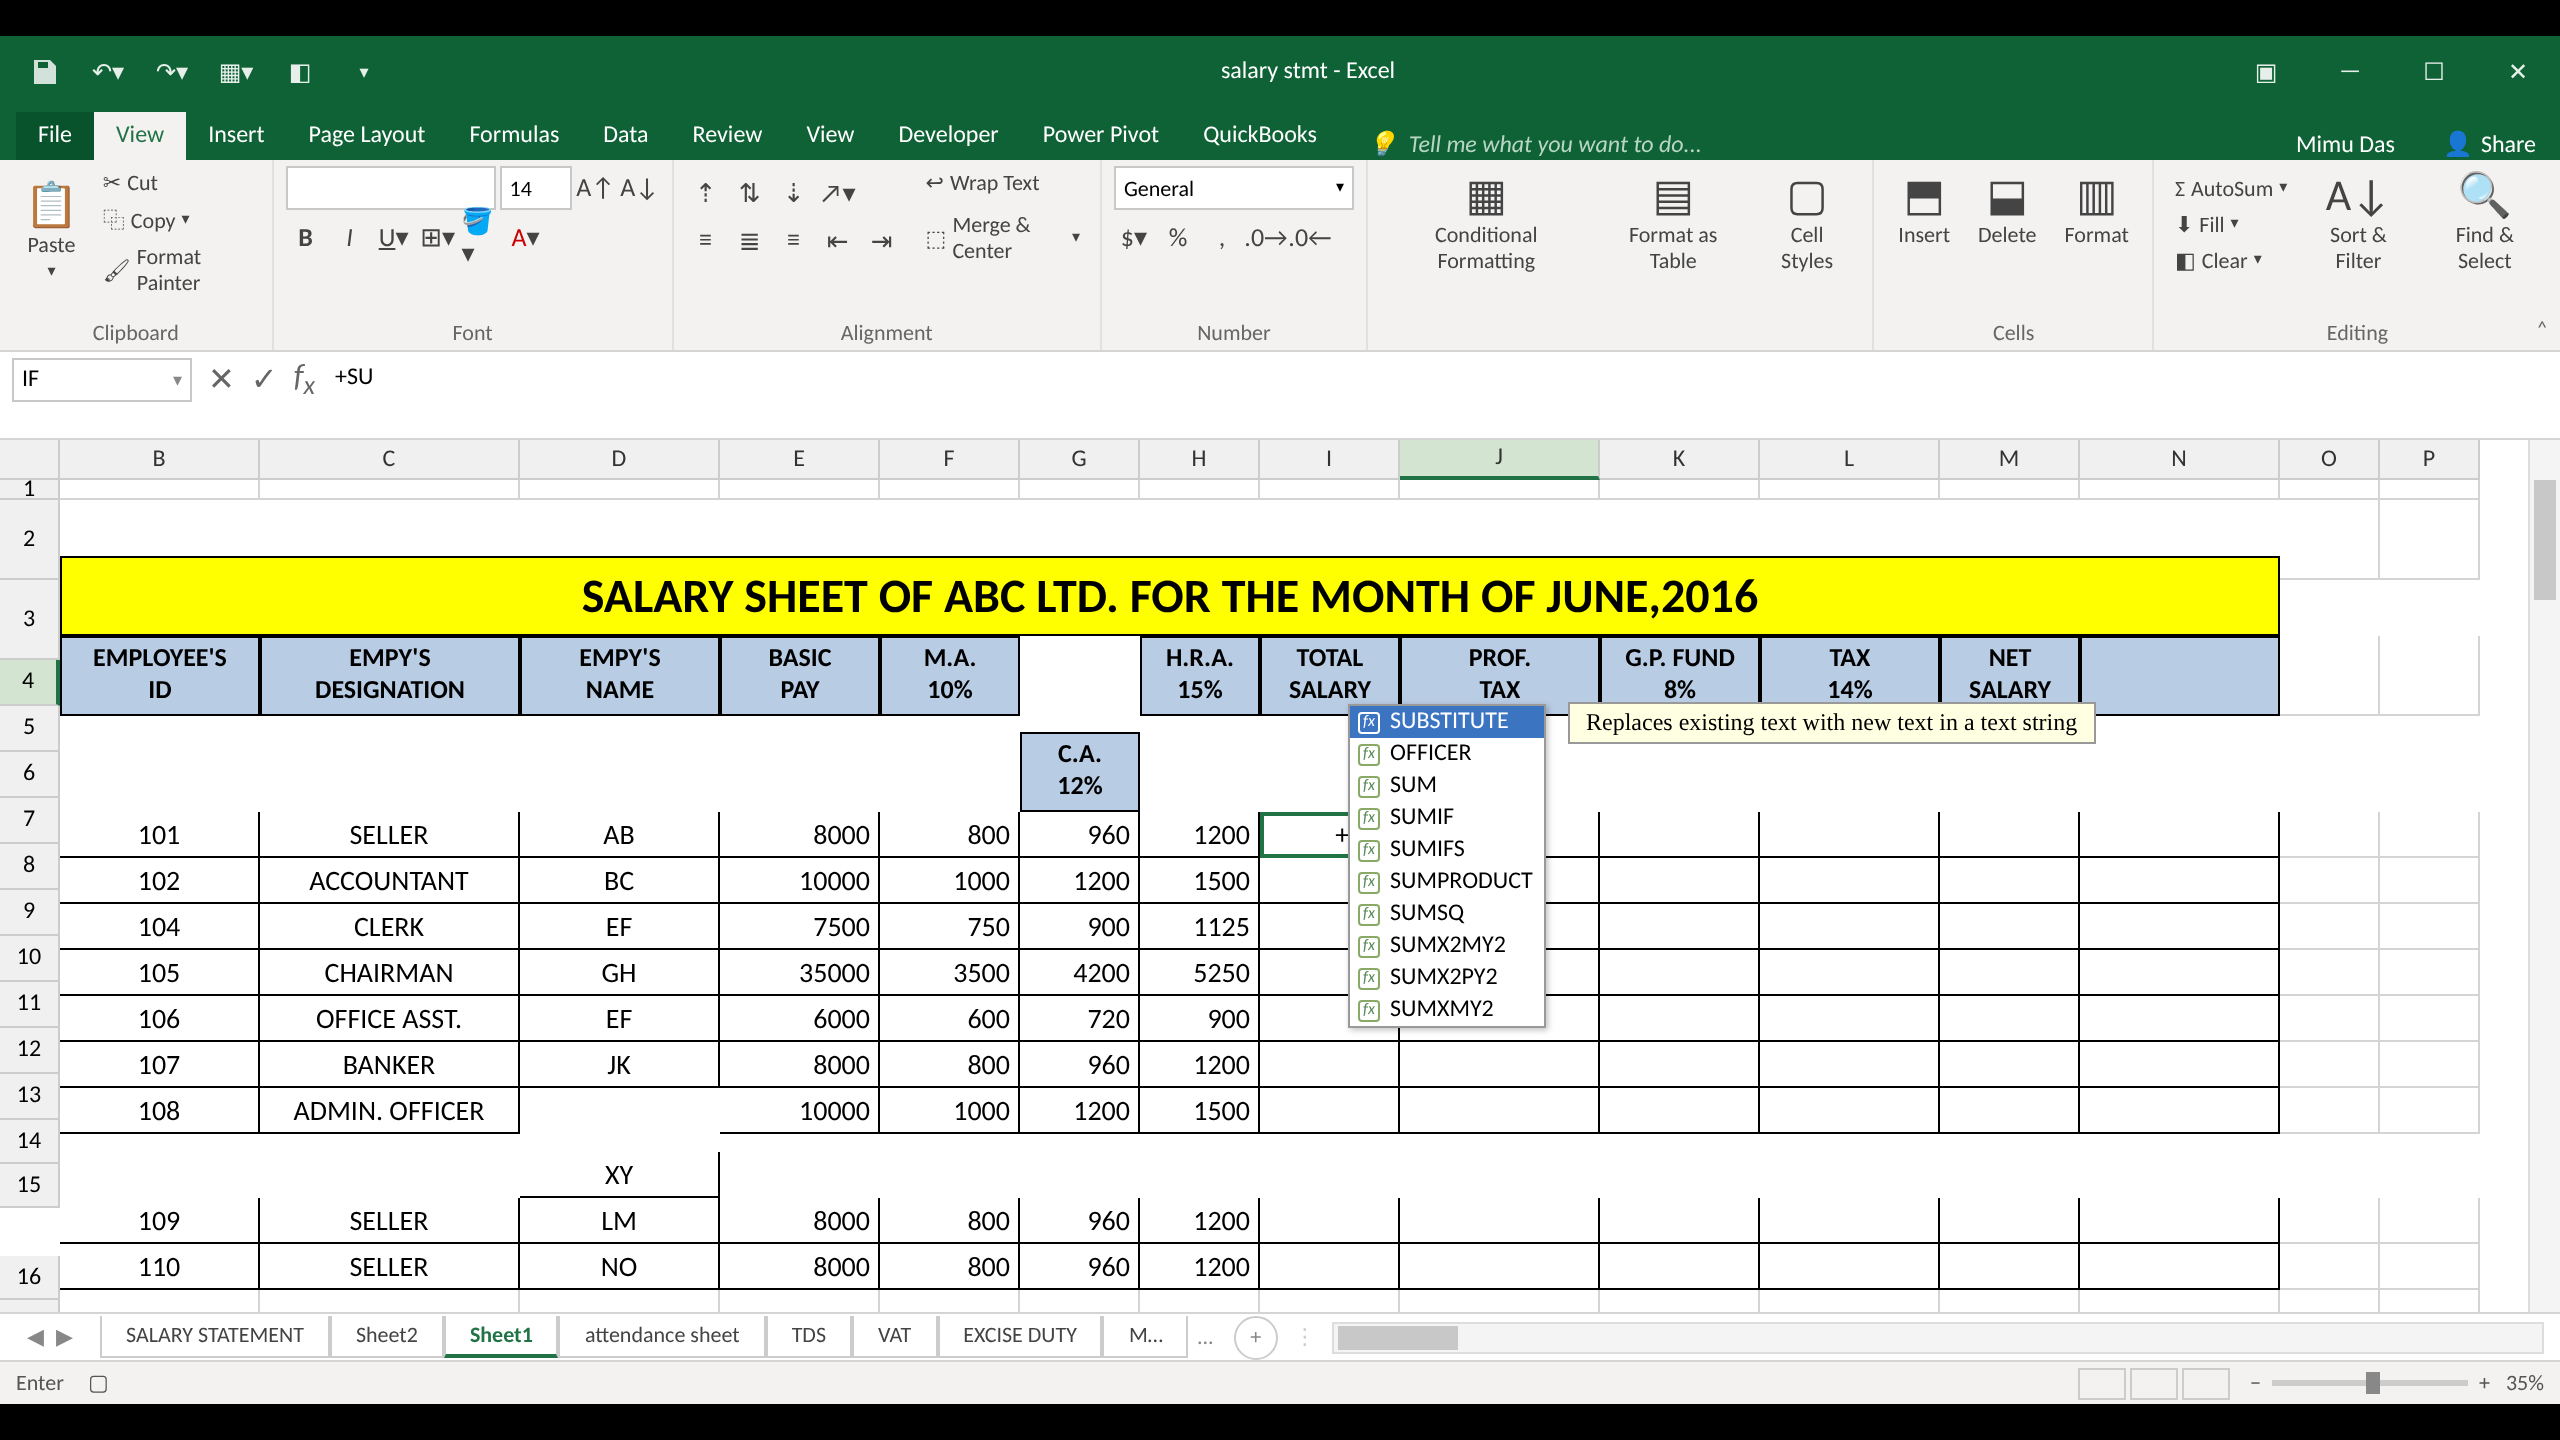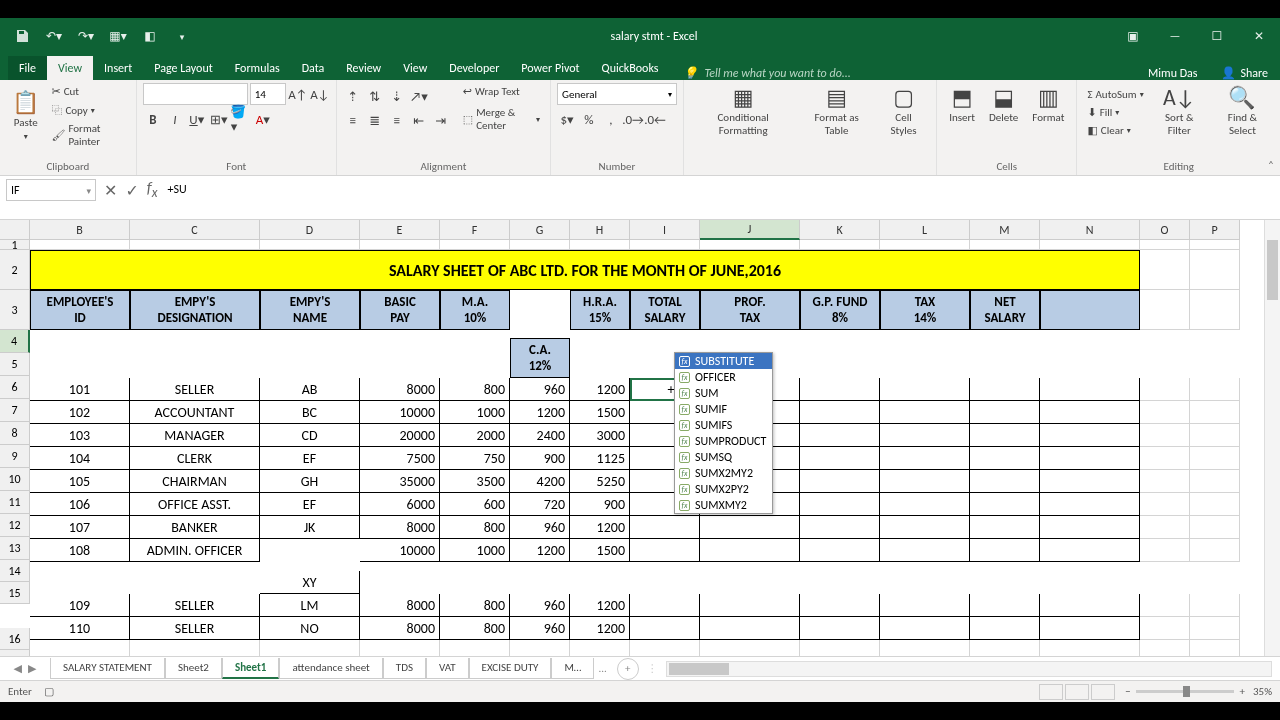--- a/index.html
+++ b/index.html
@@ -52,21 +52,21 @@
 .colhead.active { background:#d3e5d0; border-bottom:2px solid #217346; }
 .rowheads { display:flex; flex-direction:column; width:30px; }
 .rowhead { border-right:1px solid #ccc; border-bottom:1px solid #ccc; background:#f0f0f0; text-align:center; font-size:12px; display:flex; align-items:center; justify-content:center; }
 .rowhead.active { background:#d3e5d0; border-right:2px solid #217346; }
 .cells { position:relative; flex:1; }
 .row { display:flex; }
 .cell { border-right:1px solid #d4d4d4; border-bottom:1px solid #d4d4d4; height:22px; font-size:14px; font-family:Calibri; display:flex; align-items:center; padding:0 4px; }
 .data .cell { border-right:1px solid #000; border-bottom:1px solid #000; }
 .data .cell.nc { justify-content:center; }
 .data .cell.nr { justify-content:flex-end; }
-.hdr-title { background:#ffff00; border:1px solid #000; font-size:16px; font-weight:bold; text-align:center; display:flex; align-items:center; justify-content:center; height:40px; font-family:Calibri; }
+.hdr-title { background:#ffff00; border:1px solid #000; font-size:24px; font-weight:bold; text-align:center; display:flex; align-items:center; justify-content:center; height:40px; font-family:Calibri;margin-top:28px; }
 .hdr-col { background:#b8cce4; border:1px solid #000; font-size:13px; font-weight:bold; text-align:center; display:flex; align-items:center; justify-content:center; height:40px; font-family:Calibri; line-height:1.2; }
 .editing-cell { border:2px solid #217346 !important; padding-right:6px; justify-content:flex-end; cursor:text; position:relative; }
 .editing-cell::after { content:""; display:inline-block; width:1px; height:14px; background:#000; animation:blink 1s infinite; margin-left:1px; }
 @keyframes blink { 50% { opacity:0; } }
 
 
 .acbox { position:absolute; background:#fff; border:1px solid #999; font-size:12px; font-family:"Segoe UI"; box-shadow:1px 1px 3px rgba(0,0,0,.25); z-index:50; }
 .acbox .item { display:flex; align-items:center; gap:5px; padding:1px 6px 1px 4px; }
 .acbox .item .fn { width:11px; height:11px; border:1px solid #8a6; border-radius:2px; display:flex; align-items:center; justify-content:center; font-size:8px; color:#585; font-style:italic; }
 .acbox .item.sel { background:#3b74c1; color:#fff; }
@@ -438,37 +438,20 @@
               <div class="cell nr" style="width: 70px; height: 23px;"></div>
               <div class="cell nc" style="width: 100px; height: 23px; justify-content: center;"></div>
               <div class="cell nc" style="width: 80px; height: 23px; justify-content: center;"></div>
               <div class="cell nc" style="width: 90px; height: 23px; justify-content: center;"></div>
               <div class="cell nc" style="width: 70px; height: 23px; justify-content: center;"></div>
               <div class="cell nc" style="width: 100px; height: 23px; justify-content: center;"></div>
               <div class="cell" style="width: 50px; height: 23px; border-right: 1px solid rgb(212, 212, 212); border-bottom: 1px solid rgb(212, 212, 212);"></div>
               <div class="cell" style="width: 50px; height: 23px; border-right: 1px solid rgb(212, 212, 212); border-bottom: 1px solid rgb(212, 212, 212);"></div>
             </div>
             <div class="row data">
-              <div class="cell nc" style="width: 100px; height: 23px;">103</div>
-              <div class="cell nc" style="width: 130px; height: 23px;">MANAGER</div>
-              <div class="cell nc" style="width: 100px; height: 23px;">CD</div>
-              <div class="cell nr" style="width: 80px; height: 23px;">20000</div>
-              <div class="cell nr" style="width: 70px; height: 23px;">2000</div>
-              <div class="cell nr" style="width: 60px; height: 23px;">2400</div>
-              <div class="cell nr" style="width: 60px; height: 23px;">3000</div>
-              <div class="cell nr" style="width: 70px; height: 23px;"></div>
-              <div class="cell nc" style="width: 100px; height: 23px; justify-content: center;"></div>
-              <div class="cell nc" style="width: 80px; height: 23px; justify-content: center;"></div>
-              <div class="cell nc" style="width: 90px; height: 23px; justify-content: center;"></div>
-              <div class="cell nc" style="width: 70px; height: 23px; justify-content: center;"></div>
-              <div class="cell nc" style="width: 100px; height: 23px; justify-content: center;"></div>
-              <div class="cell" style="width: 50px; height: 23px; border-right: 1px solid rgb(212, 212, 212); border-bottom: 1px solid rgb(212, 212, 212);"></div>
-              <div class="cell" style="width: 50px; height: 23px; border-right: 1px solid rgb(212, 212, 212); border-bottom: 1px solid rgb(212, 212, 212);"></div>
-            </div>
-            <div class="row data">
               <div class="cell nc" style="width: 100px; height: 23px;">104</div>
               <div class="cell nc" style="width: 130px; height: 23px;">CLERK</div>
               <div class="cell nc" style="width: 100px; height: 23px;">EF</div>
               <div class="cell nr" style="width: 80px; height: 23px;">7500</div>
               <div class="cell nr" style="width: 70px; height: 23px;">750</div>
               <div class="cell nr" style="width: 60px; height: 23px;">900</div>
               <div class="cell nr" style="width: 60px; height: 23px;">1125</div>
               <div class="cell nr" style="width: 70px; height: 23px;"></div>
               <div class="cell nc" style="width: 100px; height: 23px; justify-content: center;"></div>
               <div class="cell nc" style="width: 80px; height: 23px; justify-content: center;"></div>
@@ -683,20 +666,21 @@
               </div>
               <div class="item">
                 <span class="fn">fx</span>
                 <span>SUMX2PY2</span>
               </div>
               <div class="item">
                 <span class="fn">fx</span>
                 <span>SUMXMY2</span>
               </div>
             </div>
+            <div class="actip" style="left: 754px; top: 111px;">Replaces existing text with new text in a text string</div>
           </div>
       </div>
     </div>
     <div class="scroll-v">
         <div class="thumb"></div>
       </div>
   </div>
 
   <div class="sheettabs">
     <div class="navs">

